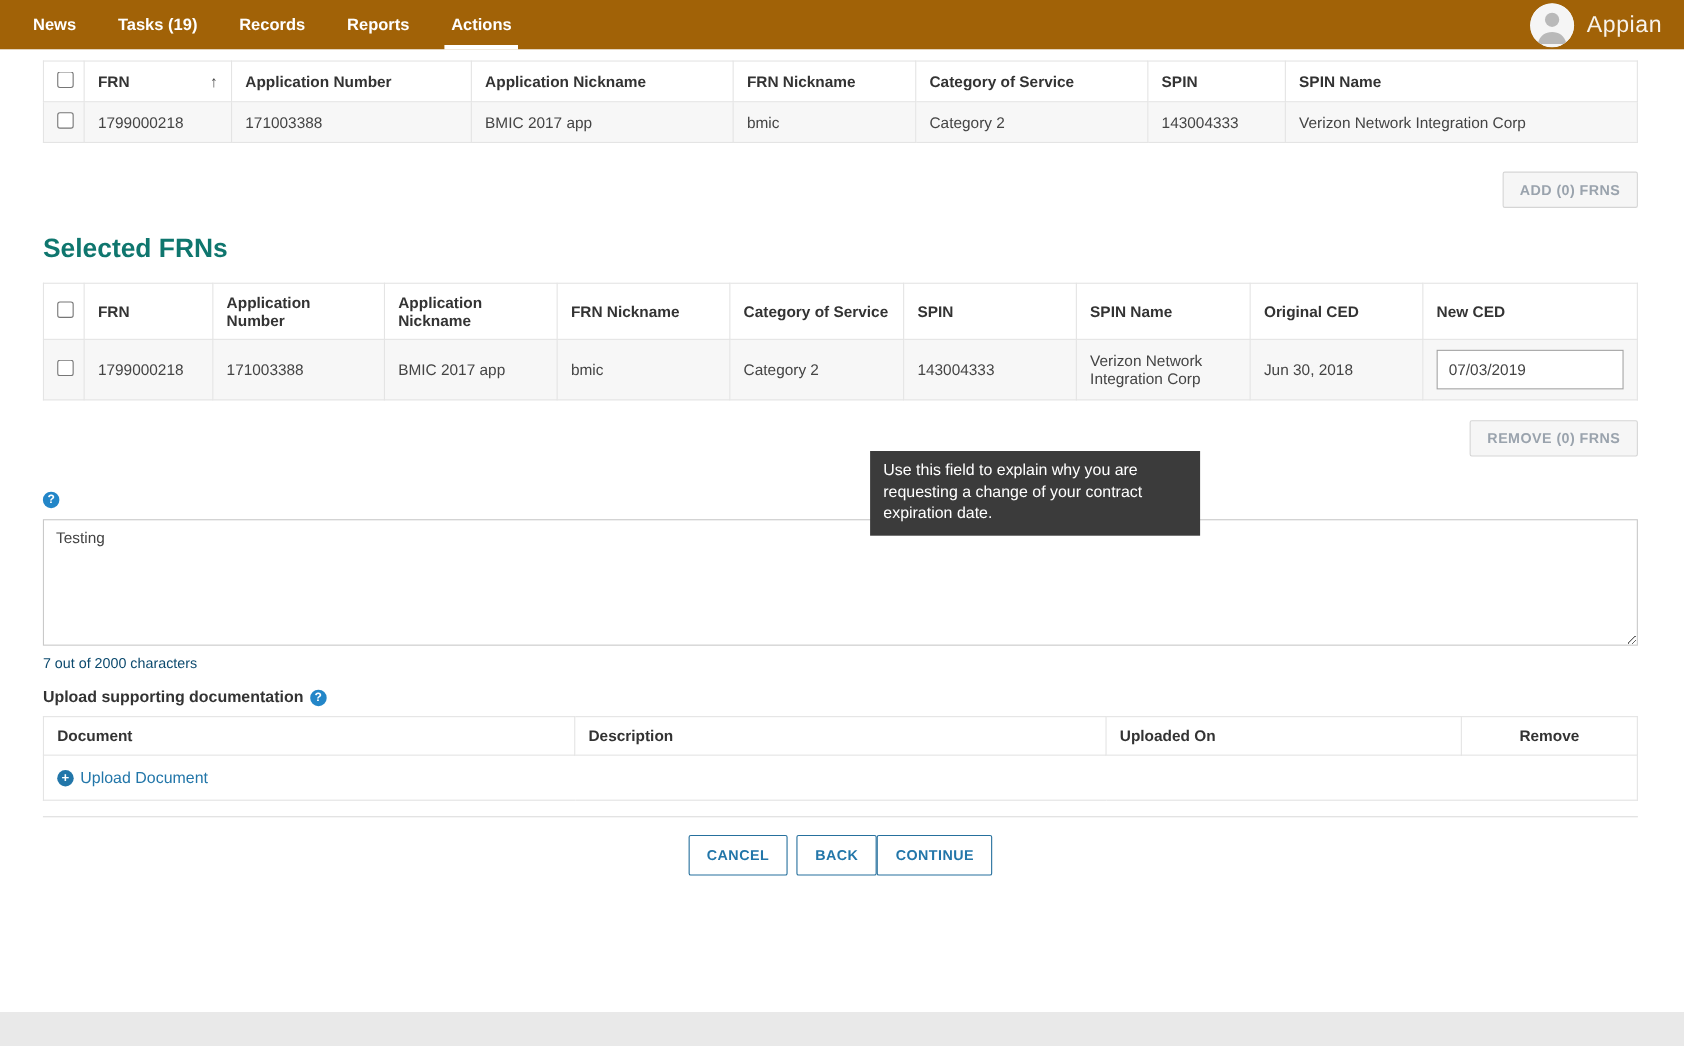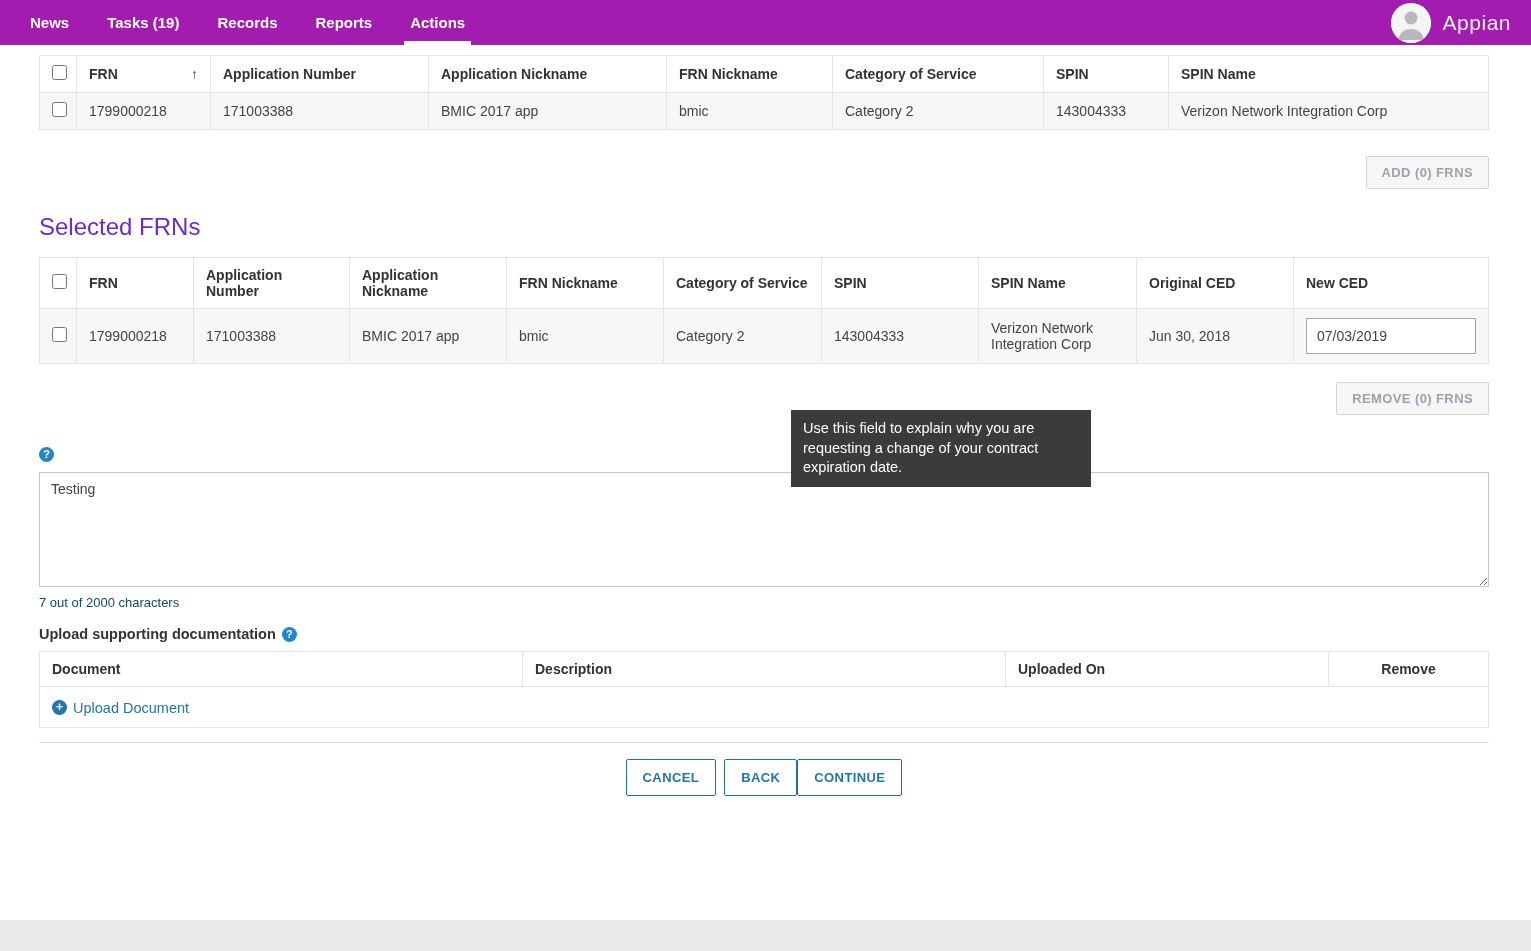--- a/index.html
+++ b/index.html
@@ -1,20 +1,20 @@
 <!DOCTYPE html>
 <html><head>
 <meta charset="utf-8">
 <style>
   * { box-sizing: border-box; }
   html,body { margin:0; padding:0; background:#e9e9e9; font-family:"Liberation Sans","DejaVu Sans",sans-serif; color:#333; }
   body { min-width:1531px; }
 
   
-  .topnav { height:45px; background:#a21caf; display:flex; justify-content:space-between; align-items:stretch; padding:0 20px 0 24px; }
+  .topnav { height:45px; background:#a16207; display:flex; justify-content:space-between; align-items:stretch; padding:0 20px 0 24px; }
   .nav-left { display:flex; align-items:stretch; }
   .nav-item { color:#fff; font-size:15px; font-weight:bold; text-decoration:none; line-height:45px; padding:0 6px; margin-right:26px; cursor:pointer; }
   .nav-item.active { box-shadow: inset 0 -4px 0 #ffffff; }
   .nav-right { display:flex; align-items:center; gap:12px; }
   .avatar { width:40px; height:40px; border-radius:50%; overflow:hidden; display:inline-block; cursor:pointer; background:#f5f5f5; }
   .brand { color:rgba(255,255,255,0.92); font-size:21px; letter-spacing:0.5px; }
 
   
   .page { background:#fff; min-height:875px; padding:10px 42px 36px 39px; position:relative; }
 
@@ -29,21 +29,21 @@
   .sort-arrow { float:right; color:#4a4a4a; font-size:14px; font-weight:bold; cursor:pointer; }
 
   
   .btn-row { margin:26px 0 0; }
   .btn-row.right { text-align:right; }
   .btn { font-family:inherit; font-size:13px; font-weight:bold; letter-spacing:0.4px; padding:8px 15px; cursor:pointer; border-radius:2px; }
   .btn.disabled-ghost { background:#f6f6f6; border:1px solid #d5d5d5; color:#9aa3ad; }
   .btn.outline { background:#fff; border:1px solid #26709d; color:#2276a9; }
 
   
-  h2.section-title { color:#6d28d9; font-size:24px; font-weight:normal; margin:24px 0 16px; }
+  h2.section-title { color:#0f766e; font-size:24px; font-weight:bold; margin:24px 0 16px; }
 
   
   .explanation { position:relative; margin-top:32px; }
   .label-row { display:flex; align-items:center; gap:6px; }
   .field-label { font-weight:bold; font-size:14.5px; color:#333; }
   .help-icon { display:inline-block; min-width:15px; height:15px; border-radius:50%; background:#2386c8; color:#fff; font-size:11px; line-height:15px; text-align:center; font-weight:bold; cursor:pointer; }
   .tooltip { position:absolute; left:726px; top:-37px; width:300px; background:#3b3b3b; color:#fff; font-size:14.5px; line-height:1.35; padding:9px 12px; z-index:5;margin-left:26px; }
   textarea.explain-input { display:block; width:100%; height:115px; margin-top:10px; border:1px solid #c9c9c9; padding:8px 11px; font-family:inherit; font-size:14px; color:#444; resize:both; }
   .char-count { font-size:13px; color:#0c4a6e; margin-top:8px; }
 

